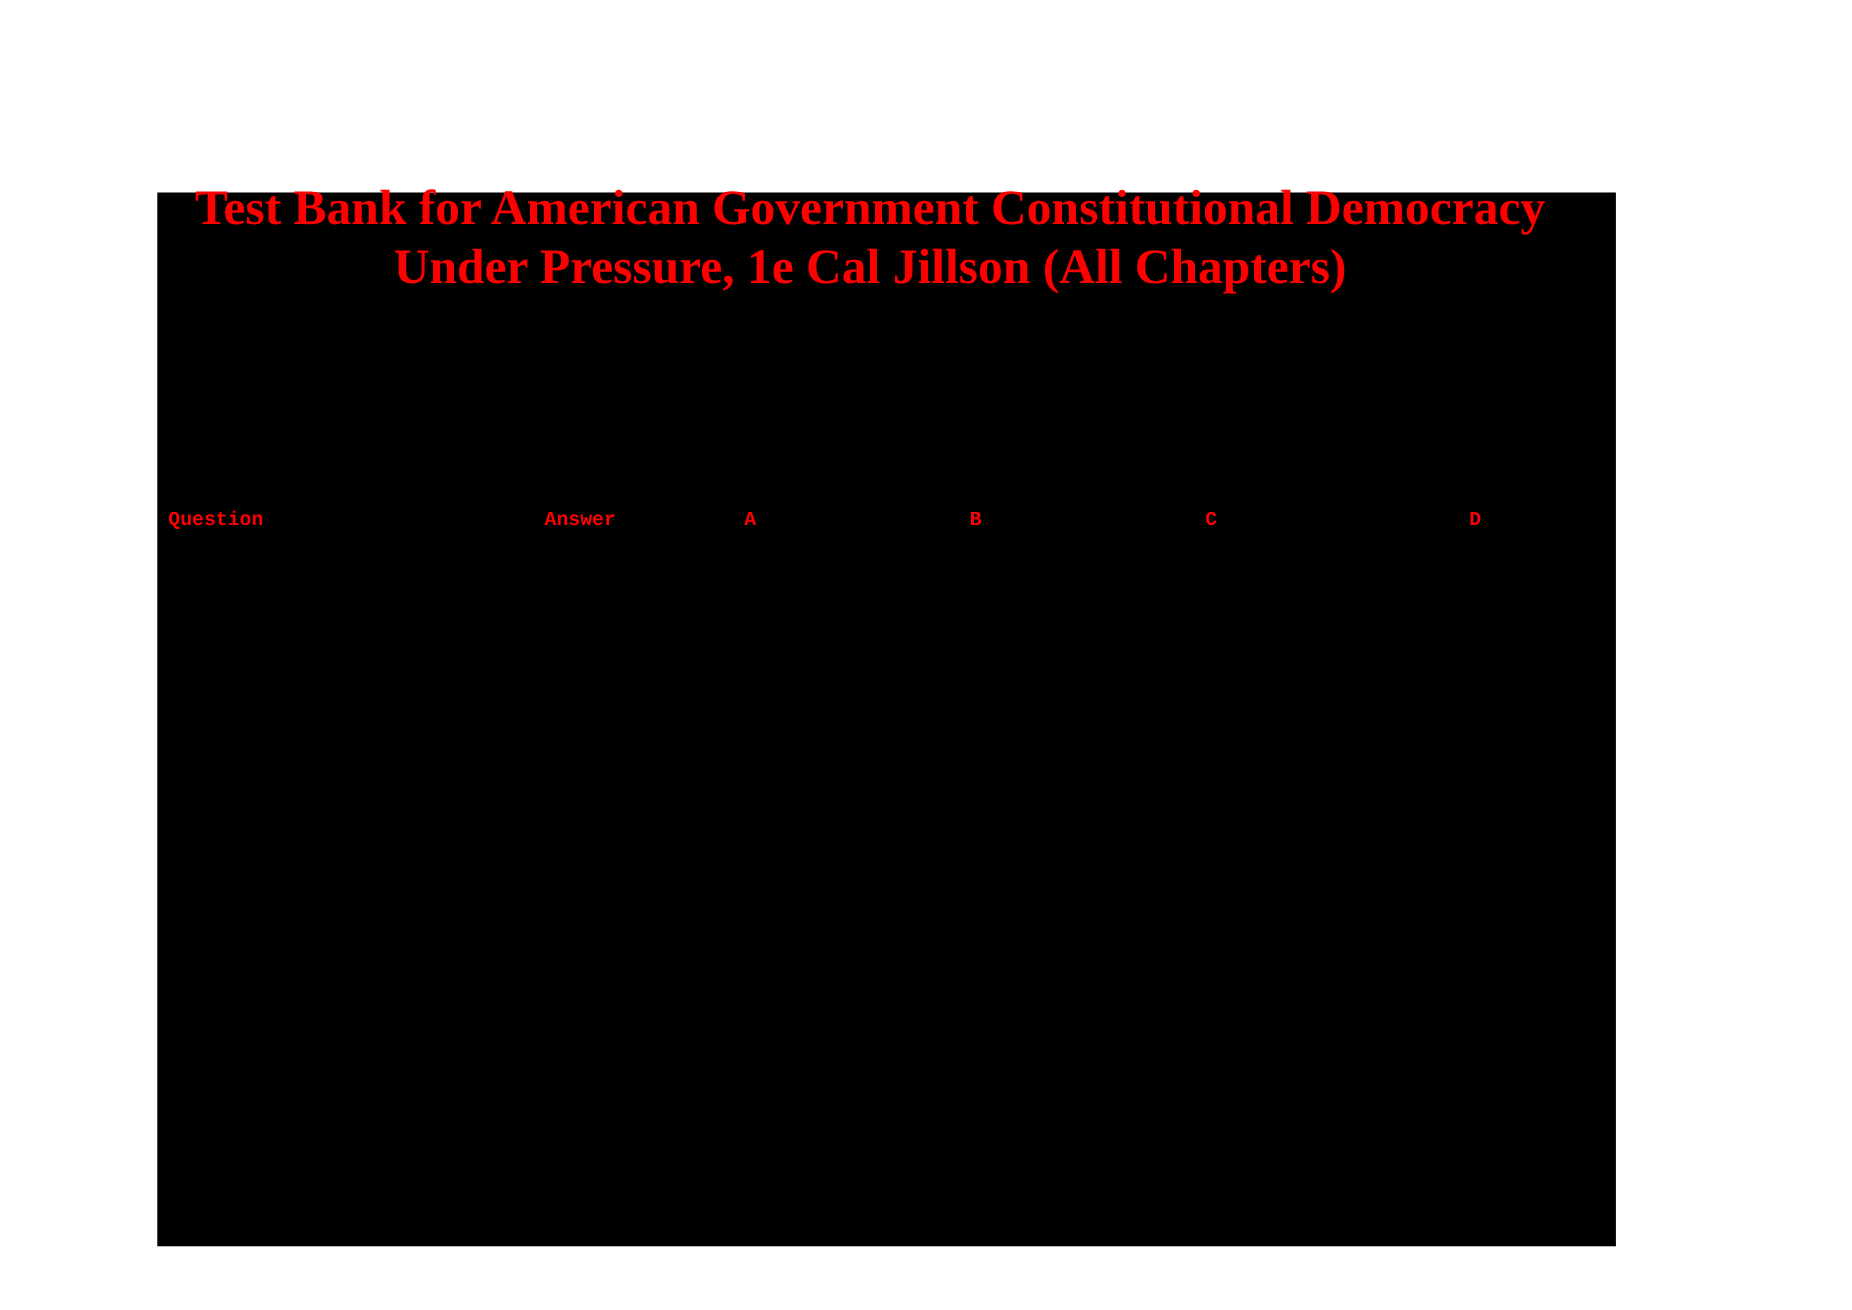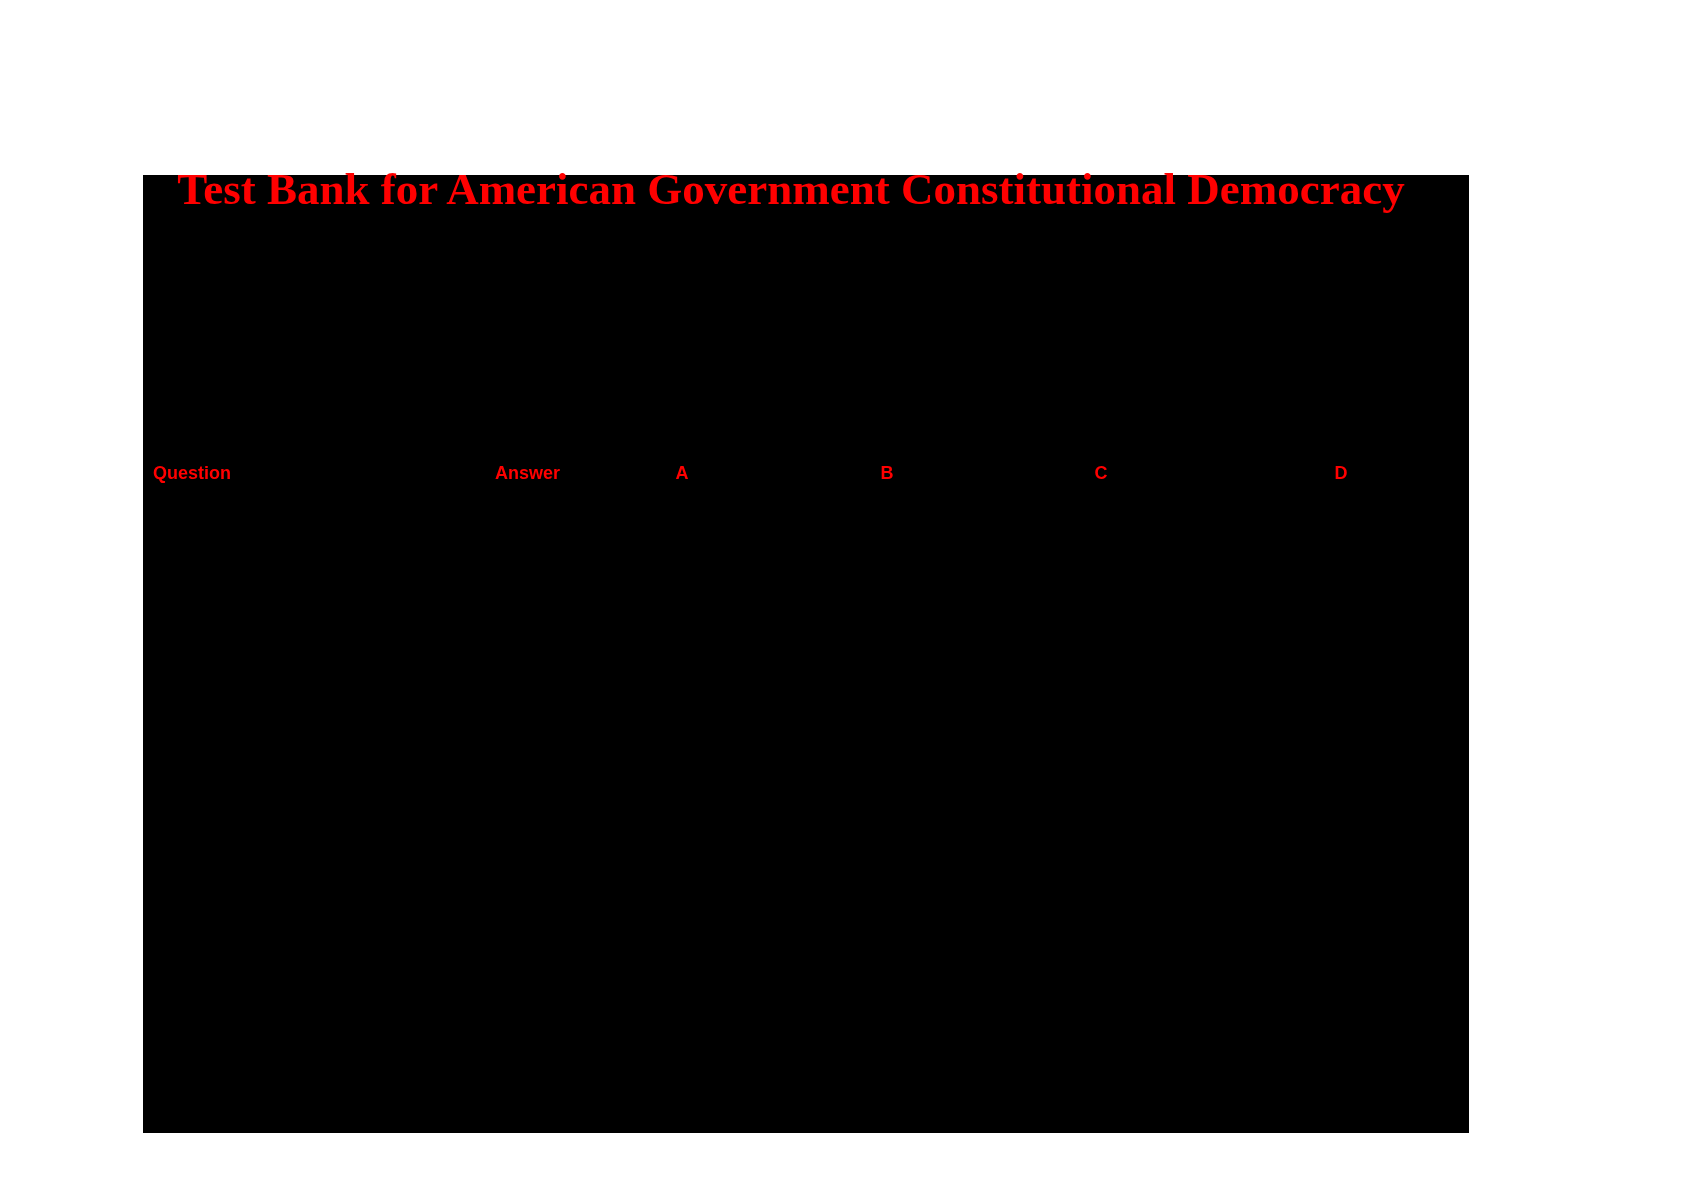--- a/index.html
+++ b/index.html
@@ -48,21 +48,21 @@
     position:absolute;
     left:0;
     top:0;
     width:100%;
     height:100%;
   }
   .col-label{
     position:absolute;
     top:288px;
     color:var(--accent);
-    font-family:Liberation Sans, sans-serif;
+    font-family:Liberation Mono, monospace;
     font-weight:bold;
     font-size:18px;
     line-height:20px;
     white-space:nowrap;
   }
   .col-question{ left:10px; }
   .col-answer{ left:352px;text-align:right; }
   .col-centered{ transform:translateX(-50%); }
   .col-a{ left:539px; }
   .col-b{ left:744px; }
@@ -70,20 +70,21 @@
   .col-d{ left:1198px; }
 </style>
 </head>
 <body>
 
 <div class="page">
   <div class="panel">
 
     <div class="doc-title">
       <div>Test Bank for American Government Constitutional Democracy</div>
+      <div>Under Pressure, 1e Cal Jillson (All Chapters)</div>
     </div>
 
     <div class="header-row">
       <span class="col-label col-question">Question</span>
       <span class="col-label col-answer">Answer</span>
       <span class="col-label col-centered col-a">A</span>
       <span class="col-label col-centered col-b">B</span>
       <span class="col-label col-centered col-c">C</span>
       <span class="col-label col-centered col-d">D</span>
     </div>

